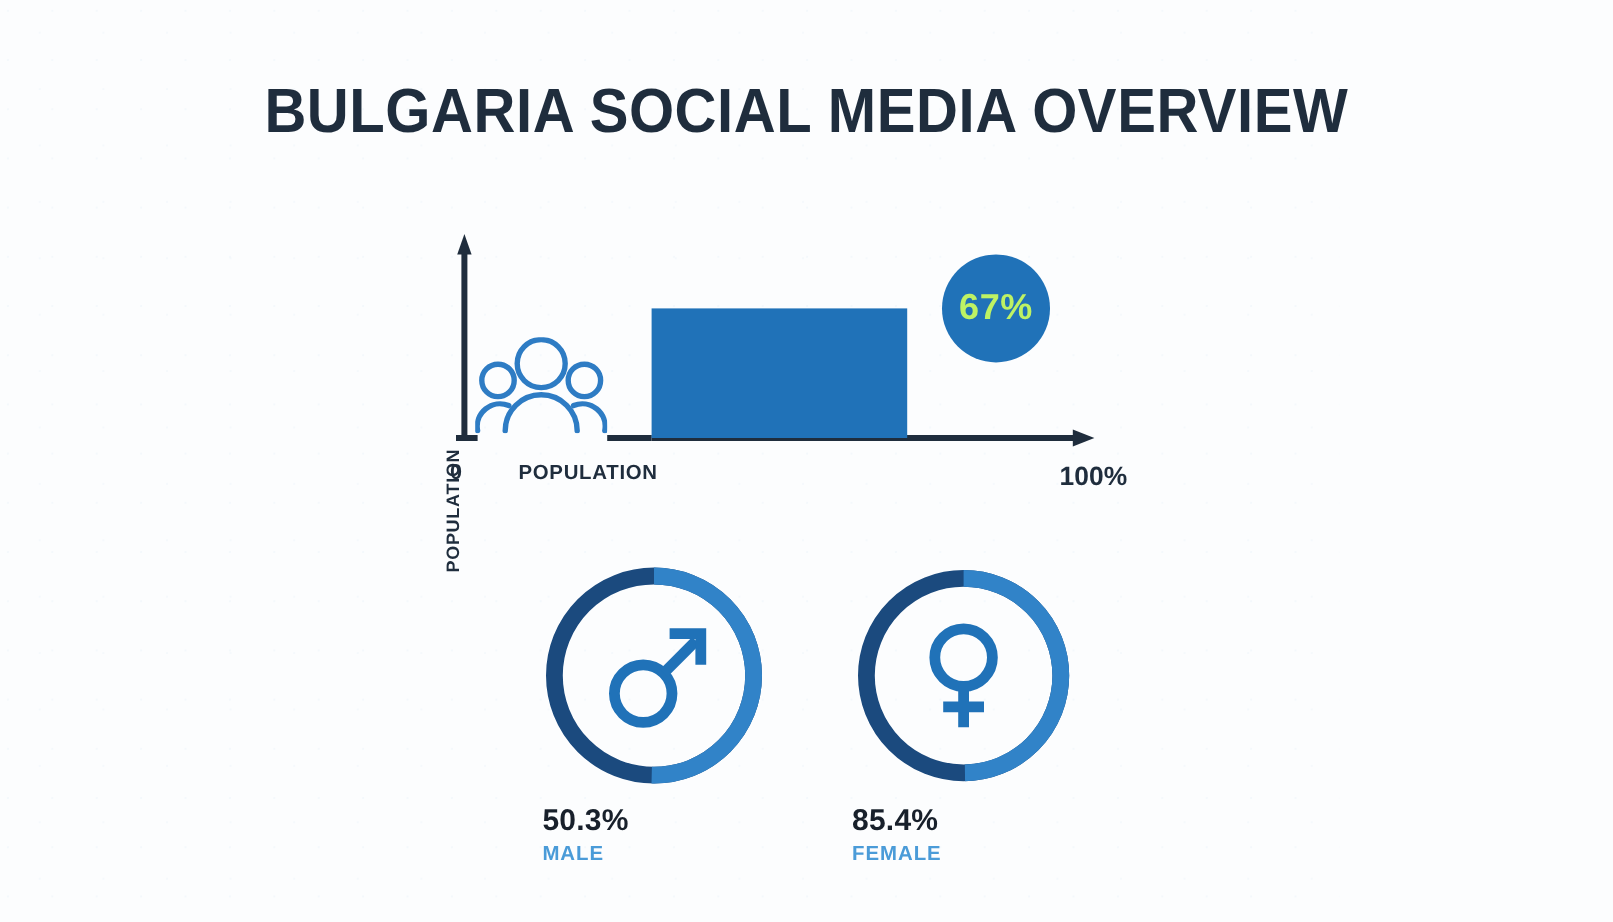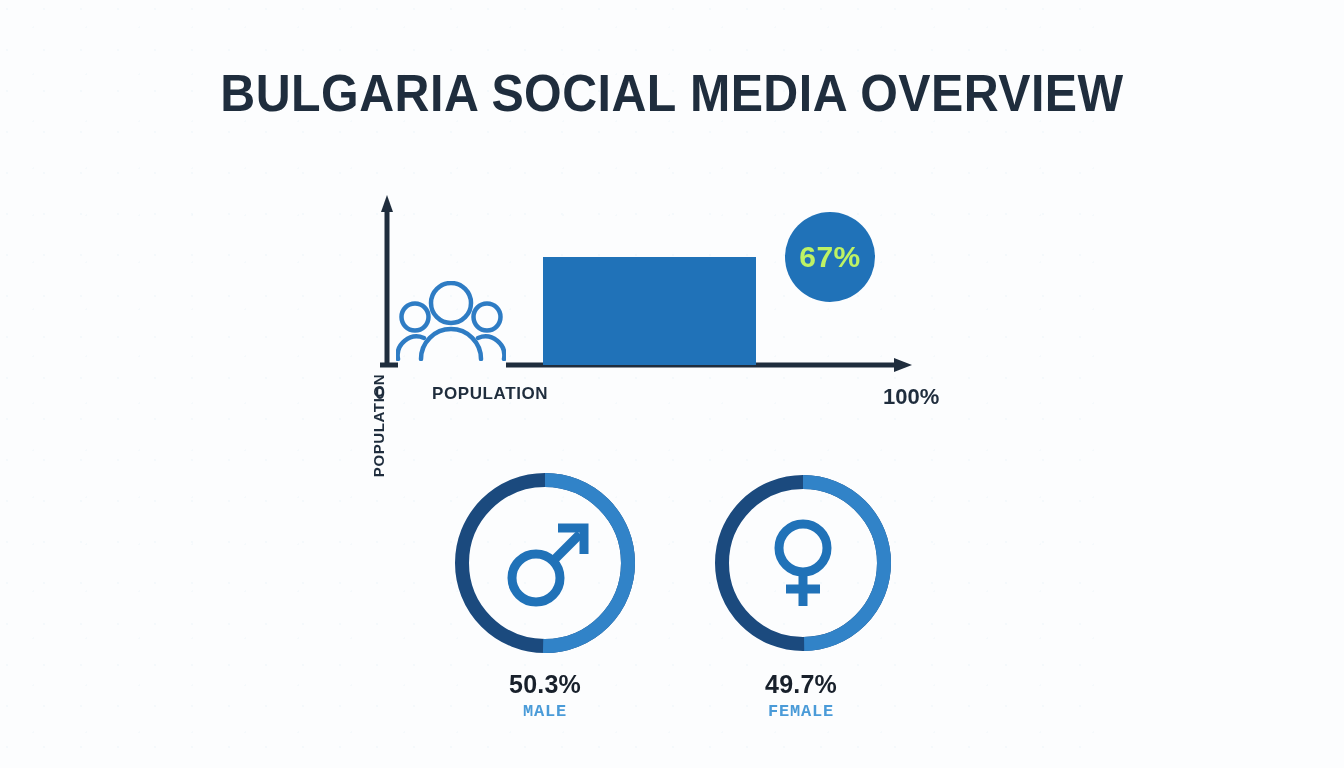--- a/index.html
+++ b/index.html
@@ -169,37 +169,35 @@
     top: 48px;
     width: 74px;
     height: 90px;
   }
 
   .donut-value {
     position: absolute;
     top: 200px;
     left: 0;
     width: 186px;
-    text-align: center;
     font-size: 25px;
     font-weight: 700;
     color: #18202b;
     letter-spacing: 0.2px;
   }
   .donut-label {
     position: absolute;
     top: 232px;
     left: 0;
     width: 186px;
-    text-align: center;
+    text-align: left;
     font-size: 17px;
     font-weight: 700;
     letter-spacing: 0.8px;
     color: #4a9bd8;
-    font-family: Liberation Mono, monospace;
   }
   .donut-group.female .donut-value,
   .donut-group.female .donut-label { width: 182px; }
 </style>
 </head>
 <body>
 
 <div id="stage">
 
   <div class="title">BULGARIA SOCIAL MEDIA OVERVIEW</div>
@@ -272,18 +270,18 @@
       </svg>
 
       <div class="gender-glyph">
         <svg viewBox="0 0 74 90" width="74" height="90">
           <circle cx="37" cy="30" r="24" fill="none" stroke="#2072b8" stroke-width="9"></circle>
           <line x1="37" y1="54" x2="37" y2="88" stroke="#2072b8" stroke-width="9" stroke-linecap="butt"></line>
           <line x1="20" y1="71" x2="54" y2="71" stroke="#2072b8" stroke-width="9" stroke-linecap="butt"></line>
         </svg>
       </div>
 
-      <div class="donut-value">49.7%</div>
+      <div class="donut-value">85.4%</div>
       <div class="donut-label">FEMALE</div>
     </div>
   </div>
 
 </div>
 
 </body></html>

